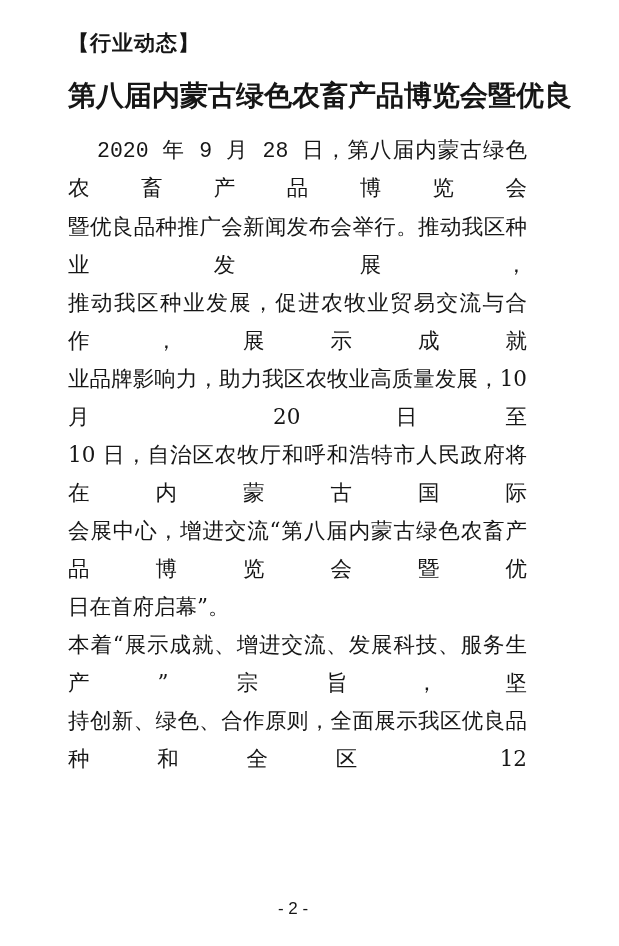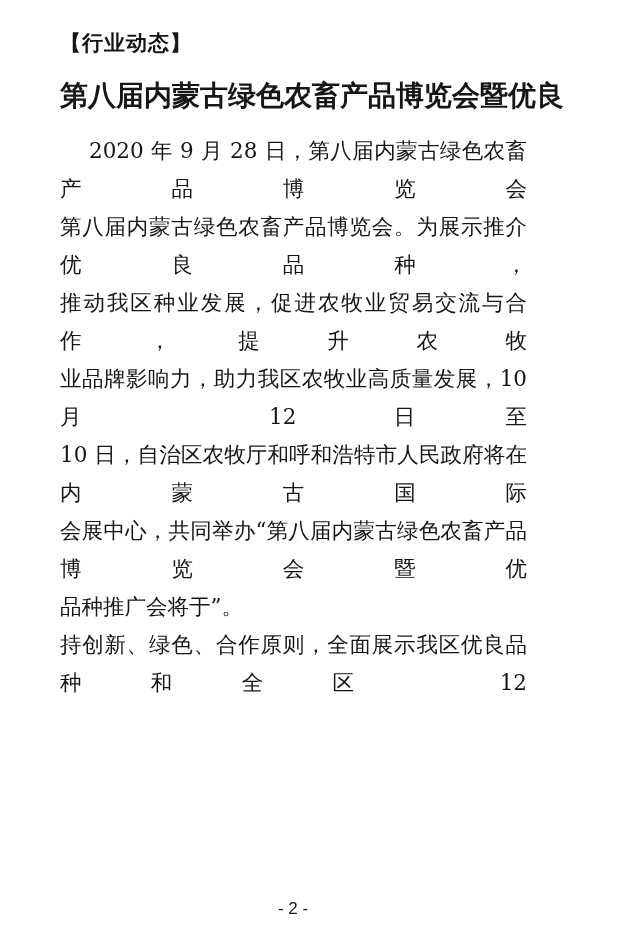--- a/index.html
+++ b/index.html
@@ -5,20 +5,21 @@
   * { margin: 0; padding: 0; box-sizing: border-box; }
   html, body { background: #ffffff; }
   .page {
     position: relative;
     width: 586px;
     height: 946px;
     background: #ffffff;
     color: #161616;
     overflow: hidden;
     font-family: "DejaVu Serif", "Liberation Serif", serif;
+    padding-left: 8px;
   }
   .content {
     padding: 30px 59px 0 60px;
   }
   .section-tag {
     font-family: "DejaVu Sans", "Liberation Sans", sans-serif;
     font-weight: bold;
     font-size: 21px;
     line-height: 26px;
     letter-spacing: 1px;
@@ -36,21 +37,21 @@
   }
   .body-text {
     margin-top: 9px;
     font-size: 21.5px;
   }
   .text-line {
     line-height: 38px;
     text-align: justify;
     text-align-last: justify;
   }
-  .text-line.first { text-indent: 29px; }
+  .text-line.first { text-indent: 29px; font-family: Liberation Mono, monospace; }
   .text-line.last  { text-align-last: left; }
   .page-number {
     position: absolute;
     left: 0;
     right: 0;
     bottom: 27px;
     text-align: center;
     font-family: "Liberation Sans", "DejaVu Sans", sans-serif;
     font-size: 17px;
   }
@@ -64,27 +65,28 @@
 
     <h1 class="title">
 
     <div class="title-line">第八届内蒙古绿色农畜产品博览会暨优良</div>
       </h1>
 
     <div class="body-text">
 
     <div class="paragraph">
           <div class="text-line first">2020 年 9 月 28 日，第八届内蒙古绿色农畜产品博览会</div>
-          <div class="text-line">第八届内蒙古绿色农畜产品博览会。为展示推介优良品种，</div>
-          <div class="text-line">推动我区种业发展，促进农牧业贸易交流与合作，提升农牧</div>
-          <div class="text-line">业品牌影响力，助力我区农牧业高质量发展，10 月 12 日至</div>
+          <div class="text-line">暨优良品种推广会新闻发布会举行。推动我区种业发展，</div>
+          <div class="text-line">推动我区种业发展，促进农牧业贸易交流与合作，展示成就</div>
+          <div class="text-line">业品牌影响力，助力我区农牧业高质量发展，10 月 20 日至</div>
           <div class="text-line">10 日，自治区农牧厅和呼和浩特市人民政府将在内蒙古国际</div>
-          <div class="text-line">会展中心，共同举办“第八届内蒙古绿色农畜产品博览会暨优</div>
-          <div class="text-line last">品种推广会将于”。</div>
+          <div class="text-line">会展中心，增进交流“第八届内蒙古绿色农畜产品博览会暨优</div>
+          <div class="text-line last">日在首府启幕”。</div>
         </div>
         <div class="paragraph">
+          <div class="text-line">本着“展示成就、增进交流、发展科技、服务生产”宗旨，坚</div>
           <div class="text-line">持创新、绿色、合作原则，全面展示我区优良品种和全区 12</div>
         </div>
       </div>
   </div>
 
   <div class="page-number">- 2 -</div>
 </div>
 
 </body></html>

